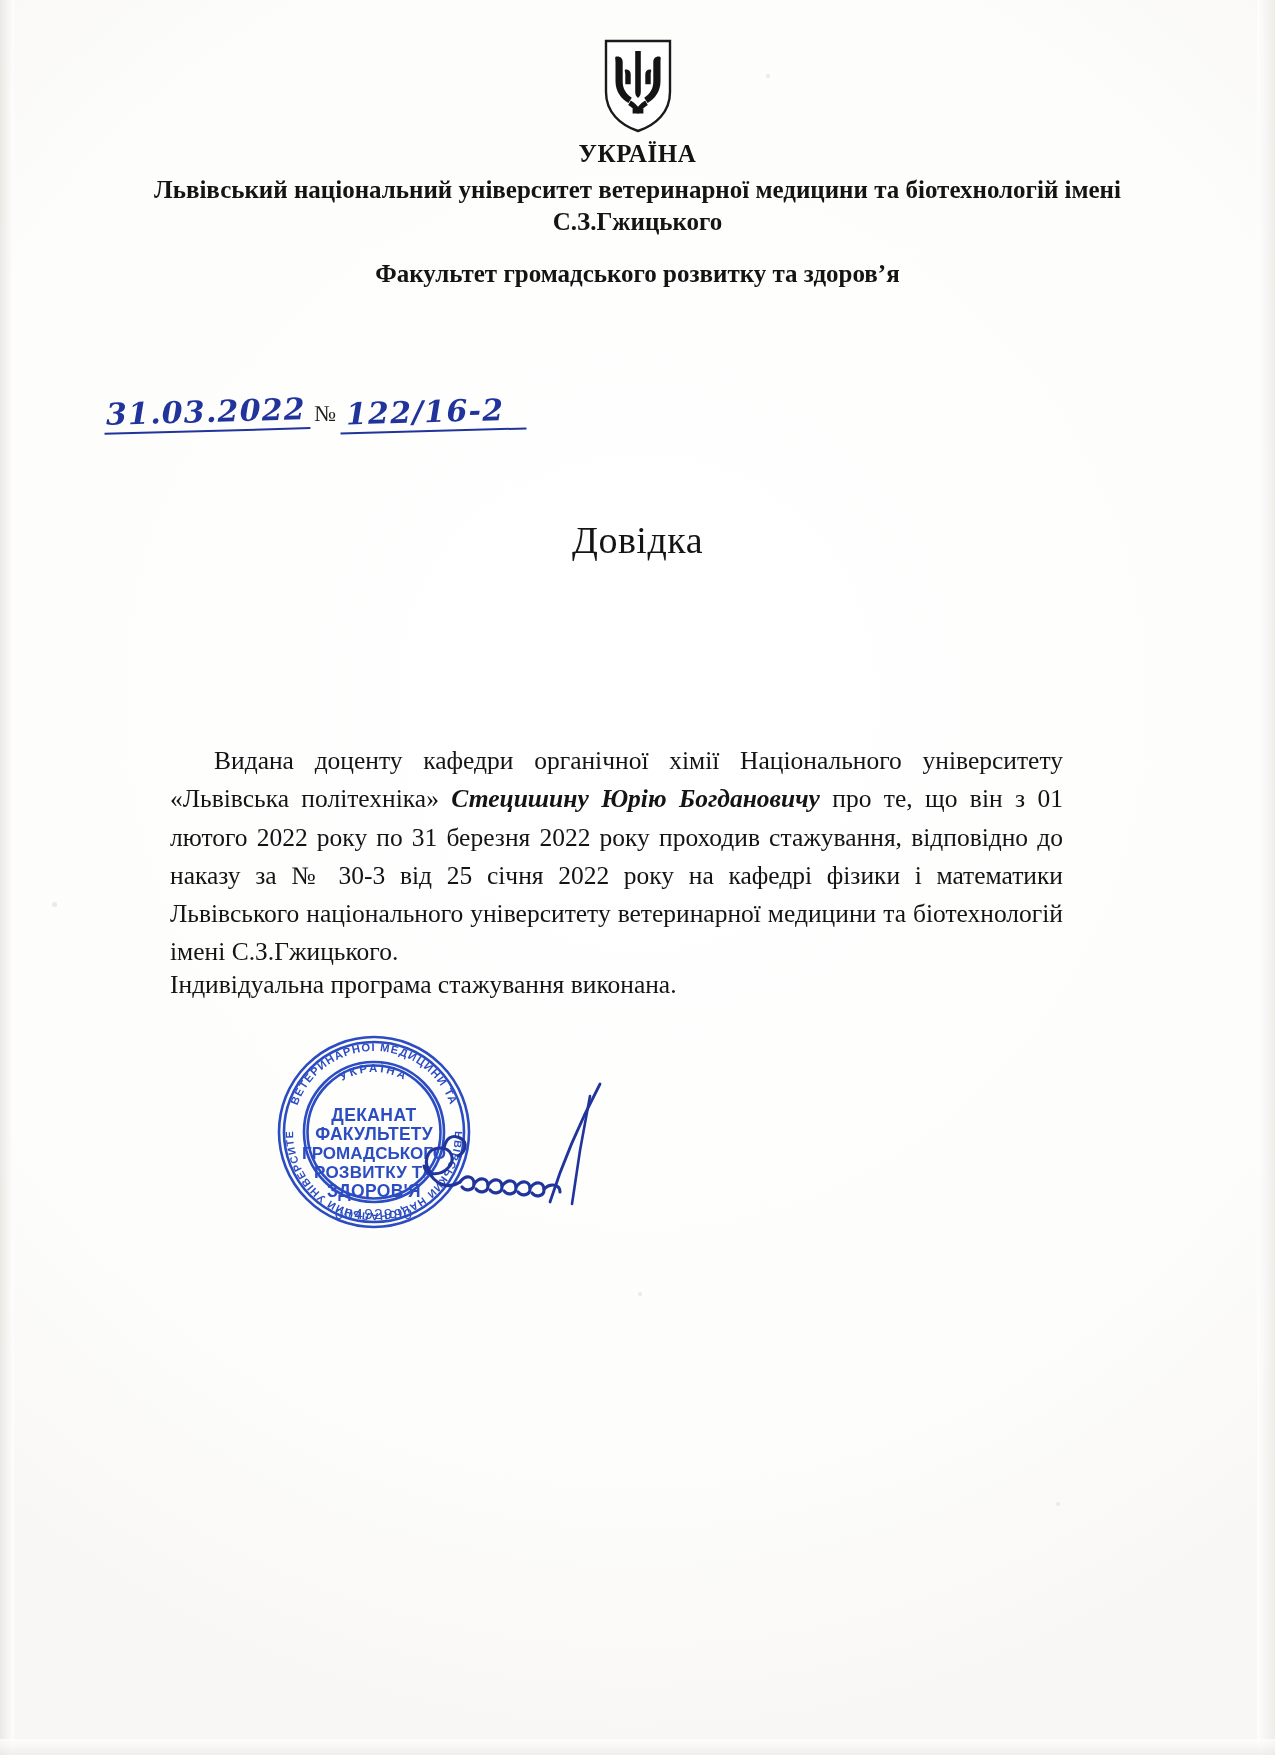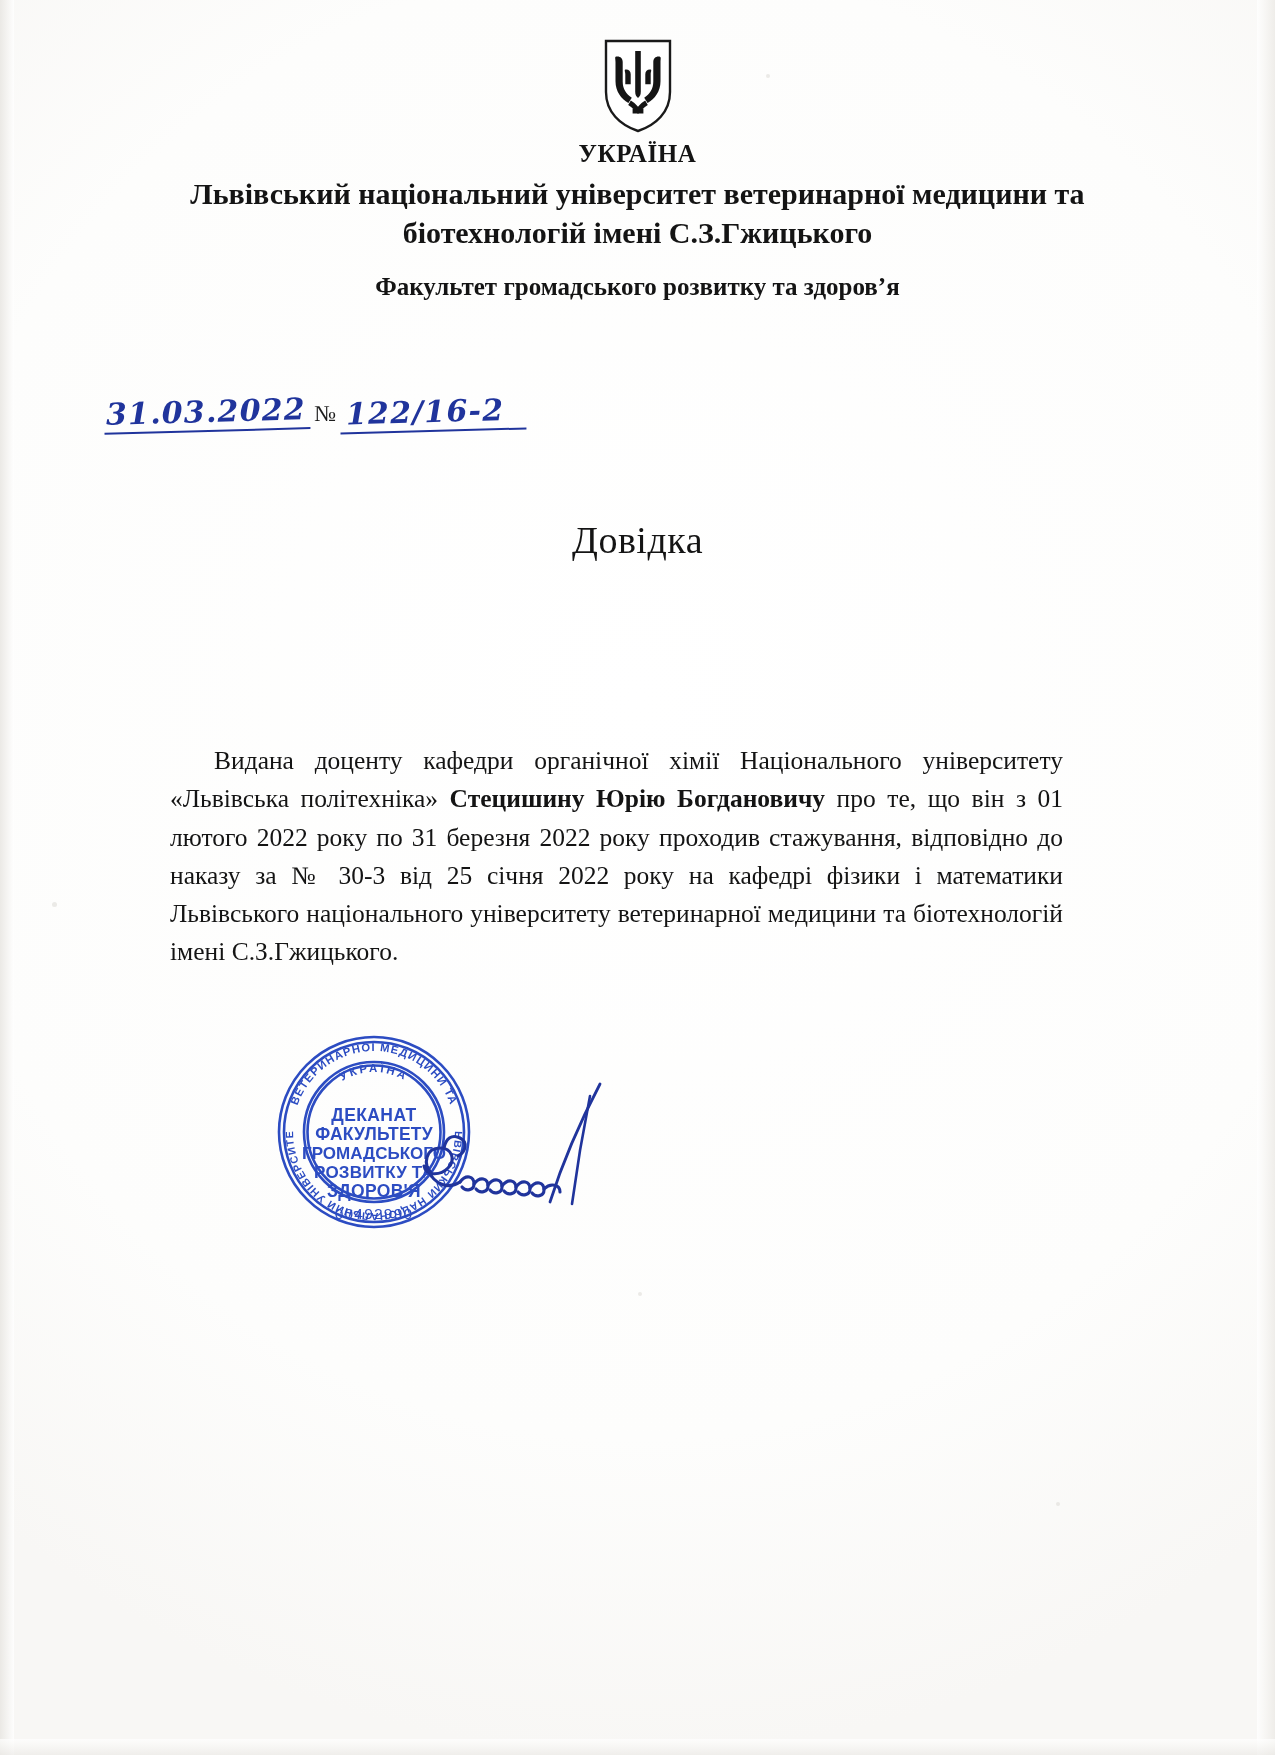--- a/index.html
+++ b/index.html
@@ -62,21 +62,21 @@
     font-weight: bold;
     letter-spacing: .6px;
   }
   .hdr-ministry {
     font-size: 27px;
     font-weight: bold;
     letter-spacing: .2px;
     margin-top: 2px;
   }
   .hdr-university {
-    font-size: 30px;
+    font-size: 25px;
     font-weight: bold;
     margin-top: 3px;
     padding: 0 150px;
     line-height: 1.30;
   }
   .hdr-faculty {
     font-size: 25px;
     font-weight: bold;
     margin-top: 19px;
   }
@@ -141,21 +141,21 @@
     left: 170px;
     width: 893px;
     top: 742px;
     font-size: 25.5px;
     line-height: 1.50;
     text-align: justify;
     text-justify: inter-word;
   }
   .body-block p { margin: 0; }
   .para-main { text-indent: 44px; }
-  .para-main b { font-weight: bold; }
+  .para-main b { font-weight: bold; font-style: italic; }
 
   .notes {
     position: absolute;
     left: 170px;
     width: 893px;
     top: 966px;
     font-size: 25.5px;
     line-height: 1.52;
   }
   .notes p { margin: 0; }
@@ -247,20 +247,21 @@
     <span class="hand ref-num">122/16-2</span>
   </div>
 
   <div class="doc-title">Довідка</div>
 
   <div class="body-block">
     <p class="para-main"><span>Видана доценту кафедри органічної хімії Національного університету «Львівська політехніка» </span><b>Стецишину Юрію Богдановичу</b><span> про те, що він з 01 лютого 2022 року по 31 березня 2022 року проходив стажування, відповідно до наказу за № 30-3 від 25 січня 2022 року на кафедрі фізики і математики Львівського національного університету ветеринарної медицини та біотехнологій імені С.З.Гжицького.</span></p>
   </div>
 
   <div class="notes">
+    <p>Індивідуальна програма стажування виконана.</p>
   </div>
 
   <div class="stamp">
     <svg width="212" height="212" viewBox="0 0 212 212" aria-hidden="true">
       <defs>
         <path id="arcOuter" d="M 106,106 m -89,0 a 89,89 0 1,1 178,0 a 89,89 0 1,1 -178,0"></path>
         <path id="arcOuterTop" d="M 25,106 a 81,81 0 0,1 162,0"></path>
         <path id="arcOuterBottom" d="M 187,106 a 81,81 0 0,1 -162,0"></path>
         <path id="arcUkr" d="M 46,106 a 60,60 0 0,1 120,0"></path>
       </defs>

